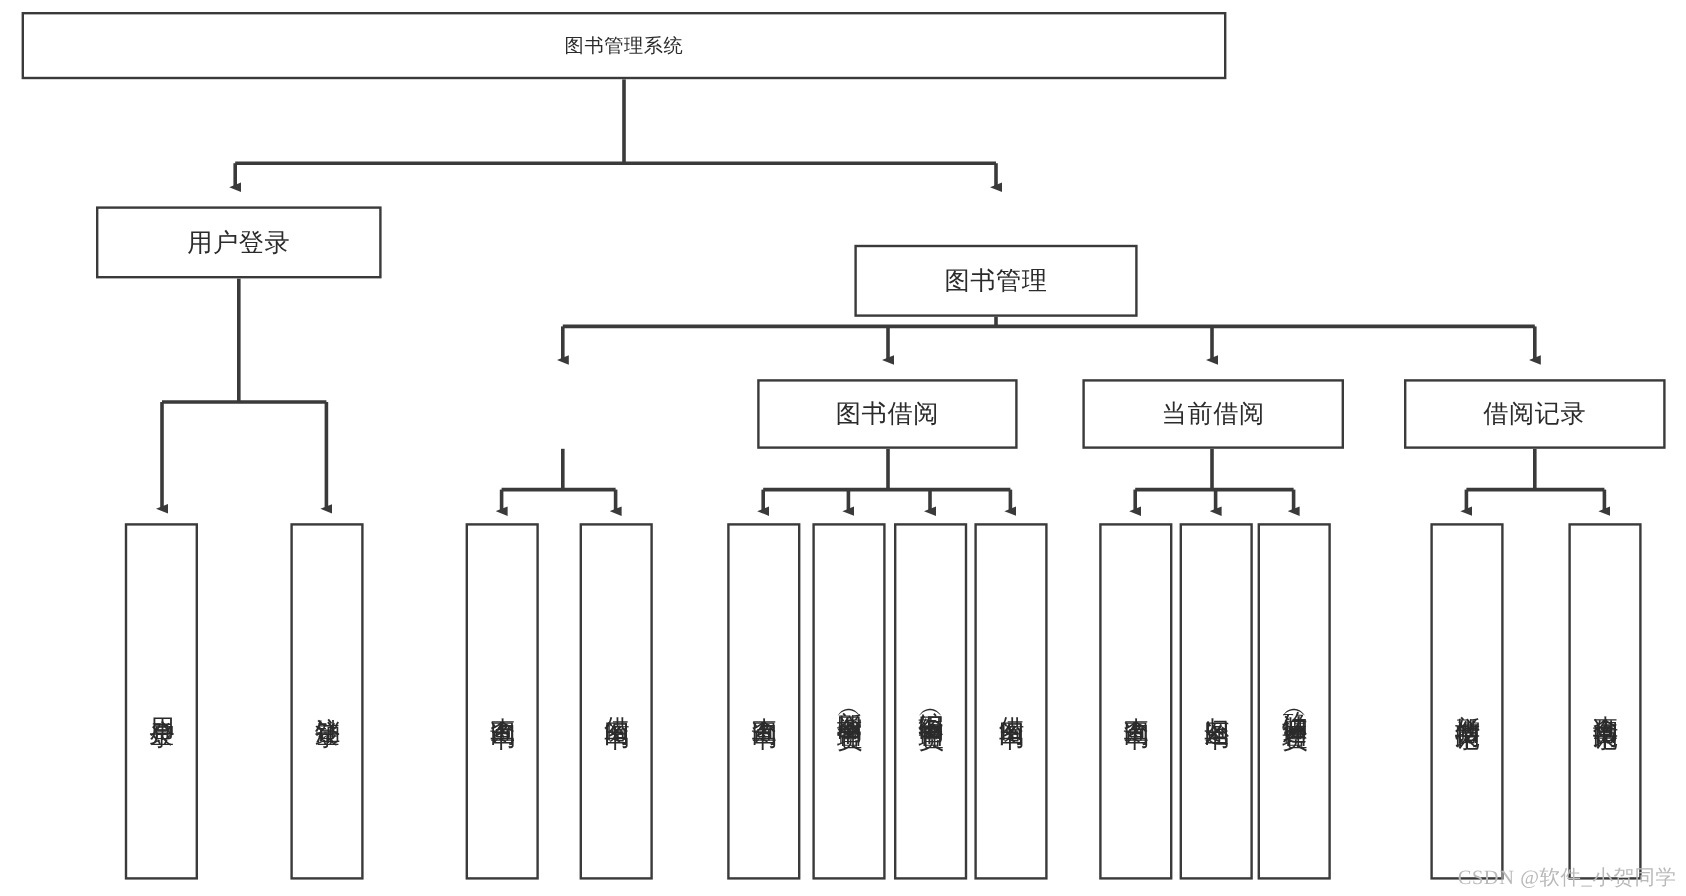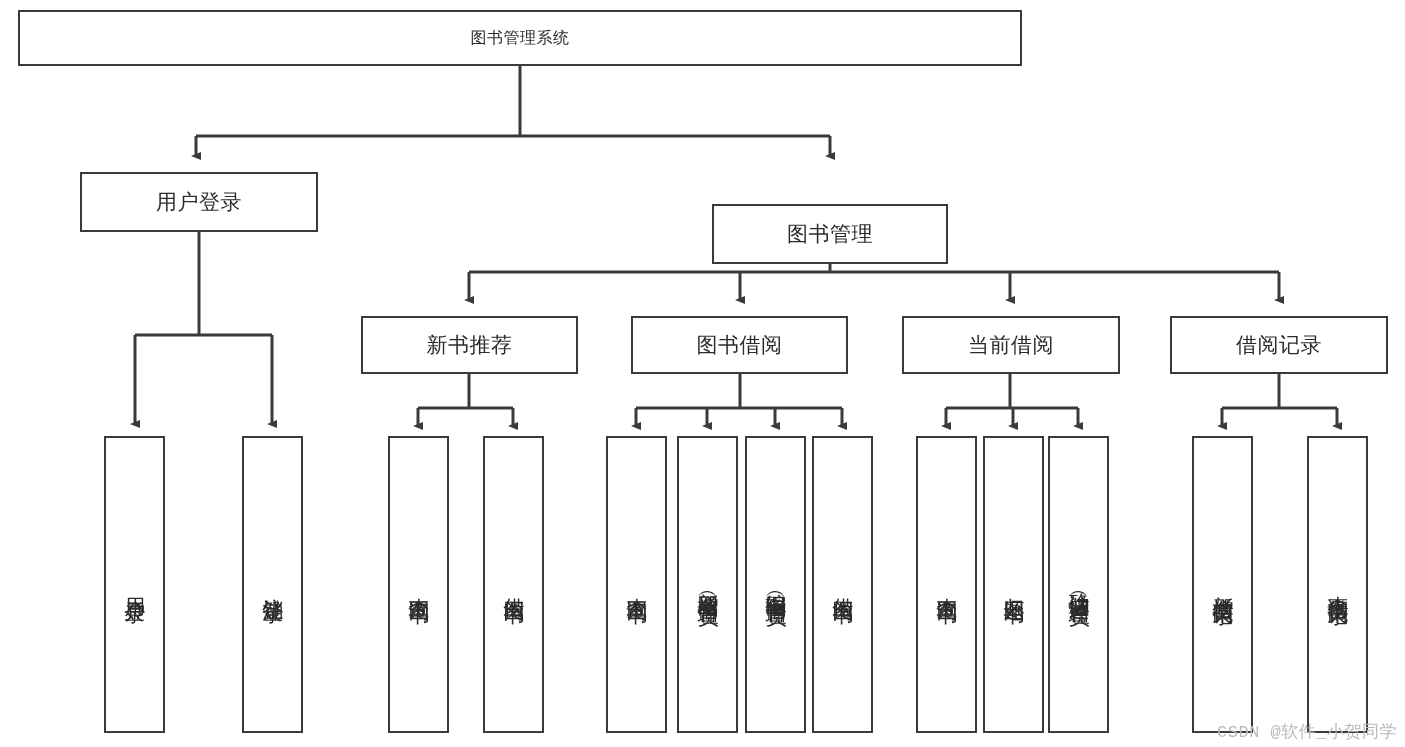--- a/index.html
+++ b/index.html
@@ -61,21 +61,21 @@
   }
   #watermark {
     position: absolute;
     right: 8px;
     bottom: 4px;
     font-size: 17px;
     color: #b9b9b9;
     letter-spacing: 0.5px;
     z-index: 5;
     white-space: nowrap;
-    font-family: Liberation Mono, monospace;
+    font-family: Liberation Serif, serif;
   }
 </style>
 </head>
 <body>
 
 <div id="diagram-root">
 
   <svg id="diagram-svg" viewBox="0 0 1405 747" xmlns="http://www.w3.org/2000/svg">
     <defs>
       <marker id="arrow" markerWidth="10" markerHeight="10" refX="5" refY="5" orient="auto" markerUnits="userSpaceOnUse">
@@ -130,23 +130,20 @@
     <span class="node-label">图书管理系统</span>
   </div>
 
   <div class="node" style="left:80px; top:172px; width:238px; height:60px;">
     <span class="node-label">用户登录</span>
   </div>
   <div class="node" style="left:712px; top:172px; width:236px; height:60px;margin-top:32px;">
     <span class="node-label">图书管理</span>
   </div>
 
-  <div class="node" style="left:361px; top:316px; width:217px; height:58px;">
-    <span class="node-label">新书推荐</span>
-  </div>
   <div class="node" style="left:631px; top:316px; width:217px; height:58px;">
     <span class="node-label">图书借阅</span>
   </div>
   <div class="node" style="left:902px; top:316px; width:218px; height:58px;">
     <span class="node-label">当前借阅</span>
   </div>
   <div class="node" style="left:1170px; top:316px; width:218px; height:58px;">
     <span class="node-label">借阅记录</span>
   </div>
 

